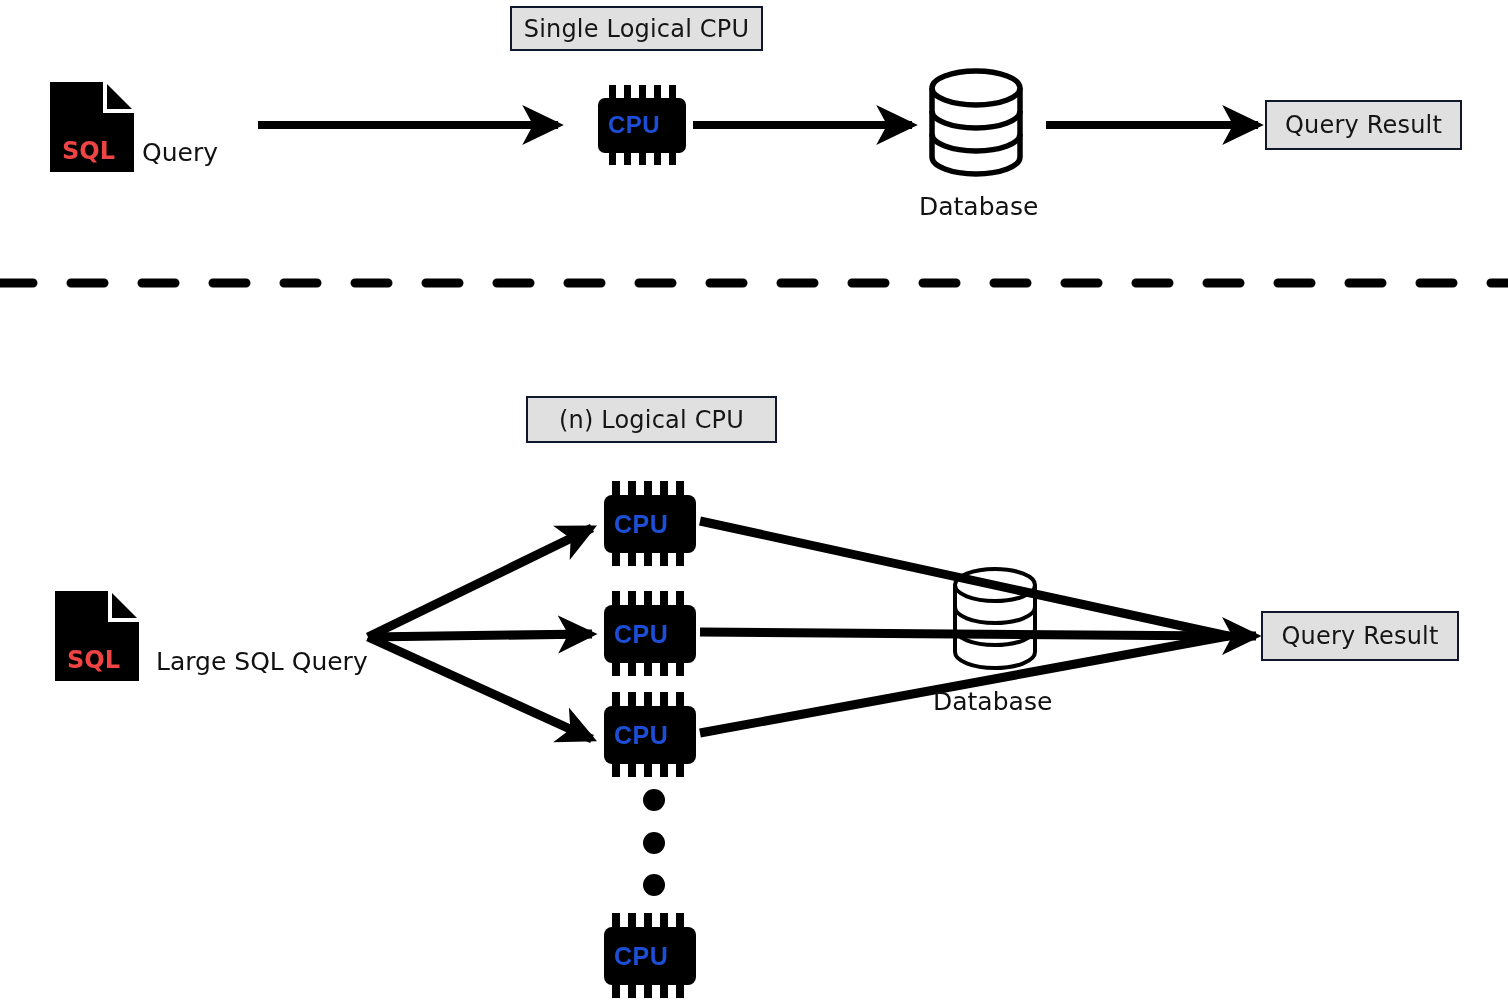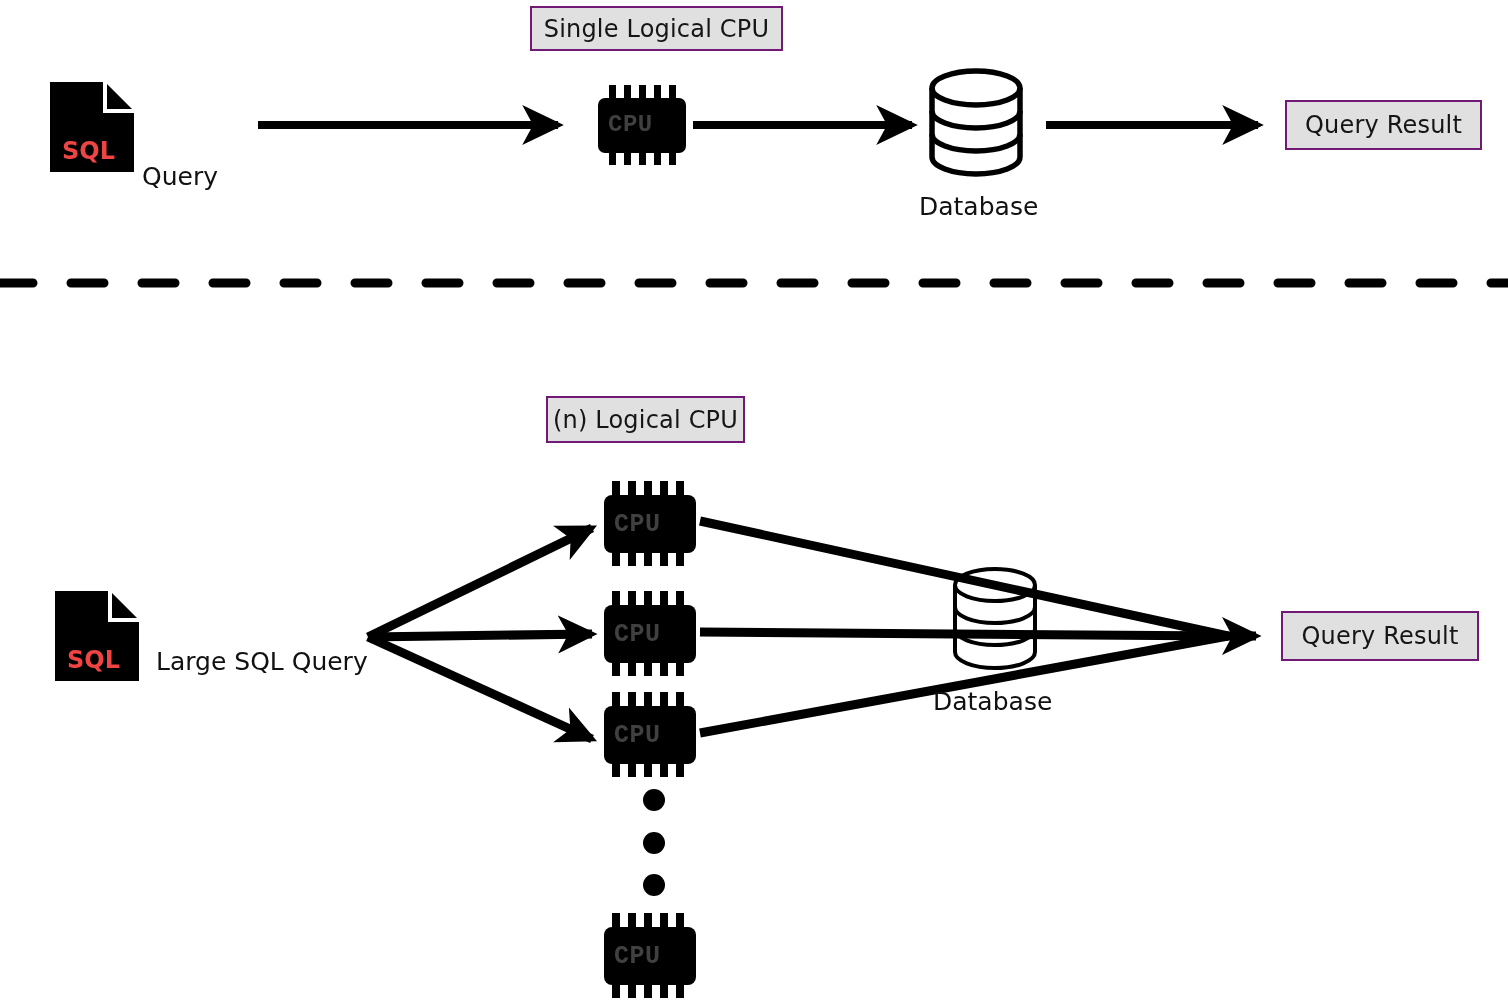--- a/index.html
+++ b/index.html
@@ -26,42 +26,41 @@
     left: 0;
     top: 0;
     width: 1508px;
     height: 1002px;
     display: block;
   }
   
   .label-box {
     position: absolute;
     background: #e0e0e0;
-    border: 2px solid #701a75;
+    border: 2px solid #0f172a;
     box-sizing: border-box;
     display: flex;
     align-items: center;
     justify-content: center;
     color: #151515;
     letter-spacing: 0.2px;
     font-family: "DejaVu Sans", "Liberation Sans", sans-serif;
-    margin-left: 20px;
   }
   .plain-label {
     position: absolute;
     color: #111111;
     white-space: nowrap;
     font-family: "DejaVu Sans", "Liberation Sans", sans-serif;
   }
   .chip-text {
     position: absolute;
-    color: #404040;
+    color: #1d4ed8;
     font-weight: 700;
     white-space: nowrap;
-    font-family: Liberation Mono, monospace;
+    font-family: Liberation Sans, sans-serif;
     letter-spacing: 0.5px;
   }
   .sql-text {
     position: absolute;
     color: #ef4444;
     font-weight: 700;
     white-space: nowrap;
     font-family: "DejaVu Sans", "Liberation Sans", sans-serif;
   }
 </style>
@@ -206,29 +205,29 @@
       <rect x="660" y="984" width="8" height="14" fill="#000"></rect>
       <rect x="676" y="984" width="8" height="14" fill="#000"></rect>
       <rect x="604" y="927" width="92" height="58" rx="8" ry="8" fill="#000"></rect>
     </g>
   </svg>
 
   <div class="label-box" style="left:510px; top:6px; width:253px; height:45px; font-size:24px;">Single Logical CPU</div>
 
   <div class="sql-text" style="left:62px; top:137px; font-size:24px;">SQL</div>
 
-  <div class="plain-label" style="left:142px; top:138px; font-size:25px;margin-top:24px;">Query</div>
+  <div class="plain-label" style="left:142px; top:138px; font-size:25px;">Query</div>
 
   <div class="chip-text" style="left:608px; top:111px; font-size:24px;">CPU</div>
 
   <div class="plain-label" style="left:919px; top:192px; font-size:25px;">Database</div>
 
   <div class="label-box" style="left:1265px; top:100px; width:197px; height:50px; font-size:24px;">Query Result</div>
 
-  <div class="label-box" style="left:526px; top:396px; width:199px; height:47px; font-size:24px;">(n) Logical CPU</div>
+  <div class="label-box" style="left:526px; top:396px; width:251px; height:47px; font-size:24px;">(n) Logical CPU</div>
 
   <div class="sql-text" style="left:67px; top:646px; font-size:24px;">SQL</div>
 
   <div class="plain-label" style="left:156px; top:647px; font-size:25px;">Large SQL Query</div>
 
   <div class="chip-text" style="left:614px; top:510px; font-size:25px;">CPU</div>
   <div class="chip-text" style="left:614px; top:620px; font-size:25px;">CPU</div>
   <div class="chip-text" style="left:614px; top:721px; font-size:25px;">CPU</div>
   <div class="chip-text" style="left:614px; top:942px; font-size:25px;">CPU</div>
 

